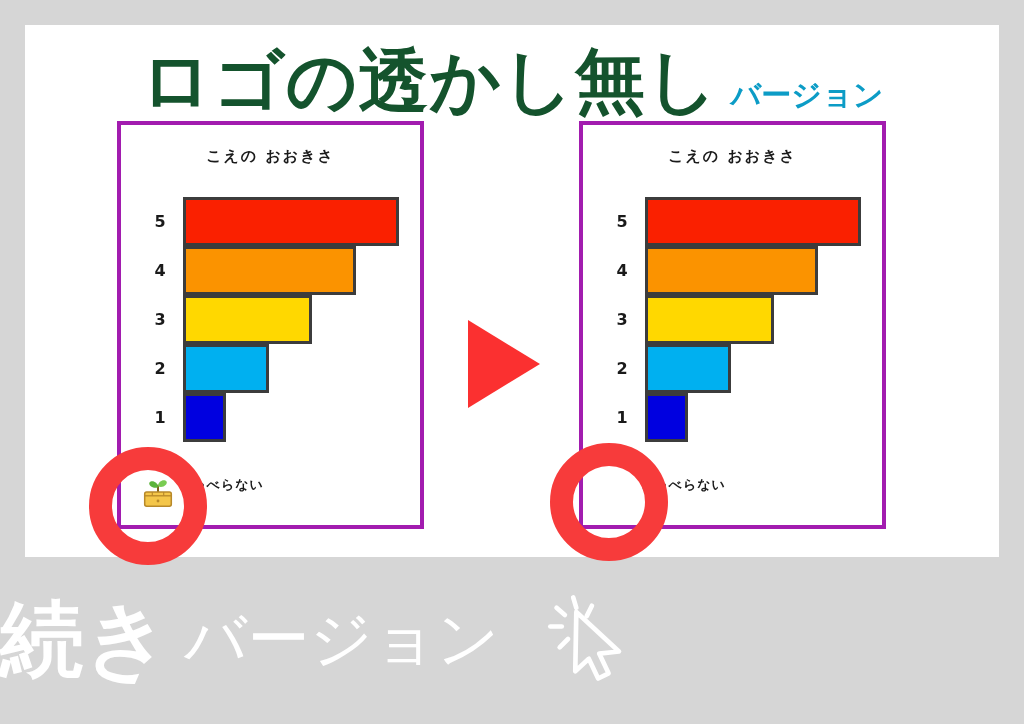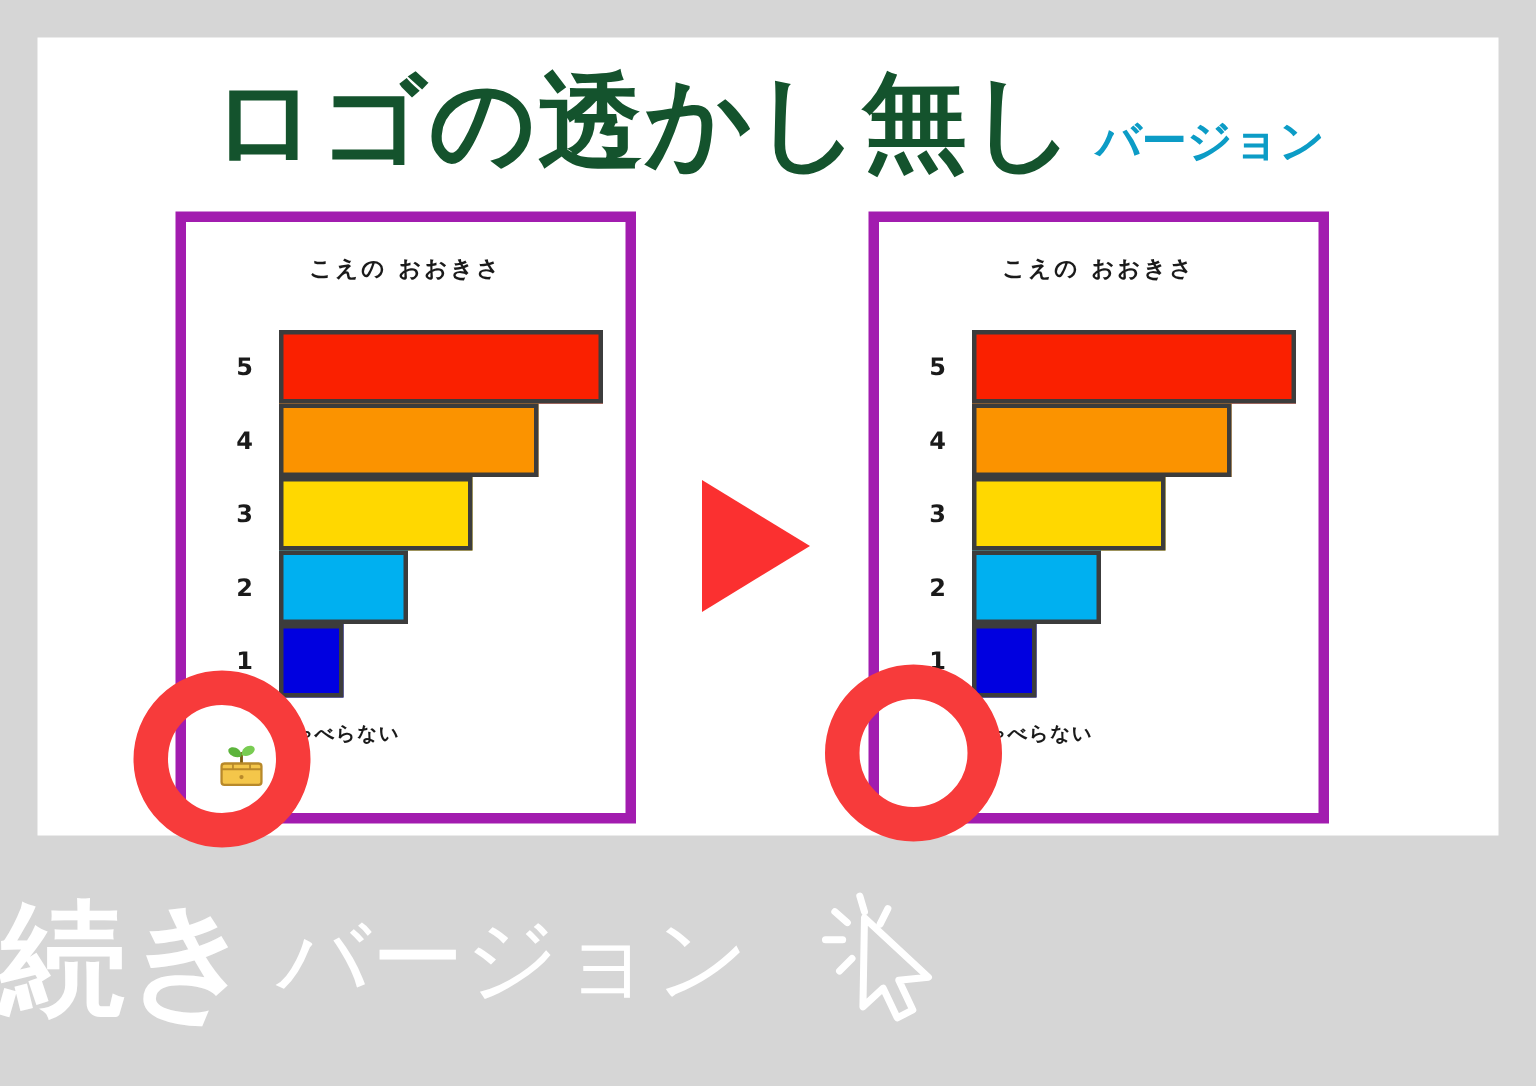--- a/index.html
+++ b/index.html
@@ -63,23 +63,22 @@
     letter-spacing: 0px;
   }
 
   
   .chart-card {
     position: absolute;
     top: 121px;
     width: 307px;
     height: 408px;
     background: #ffffff;
-    border: 7px solid #a21caf;
+    border: 4px solid #a21caf;
     box-sizing: border-box;
-    margin-top: 20px;
   }
   .chart-card.left  { left: 117px; }
   .chart-card.right { left: 579px; }
 
   .chart-title {
     position: absolute;
     top: 22px;
     left: 0;
     width: 100%;
     text-align: center;
@@ -123,21 +122,21 @@
     left: 42px;
     top: 0;
     height: 49px;
     border: 3px solid #3c3c3c;
     box-sizing: border-box;
   }
 
   .axis-note {
     position: absolute;
     left: 57px;
-    top: 332px;
+    top: 351px;
     font-family: "DejaVu Sans", sans-serif;
     font-size: 13px;
     font-weight: 600;
     color: #1a1a1a;
     letter-spacing: 1px;
     white-space: nowrap;
   }
 
   
   .watermark {

